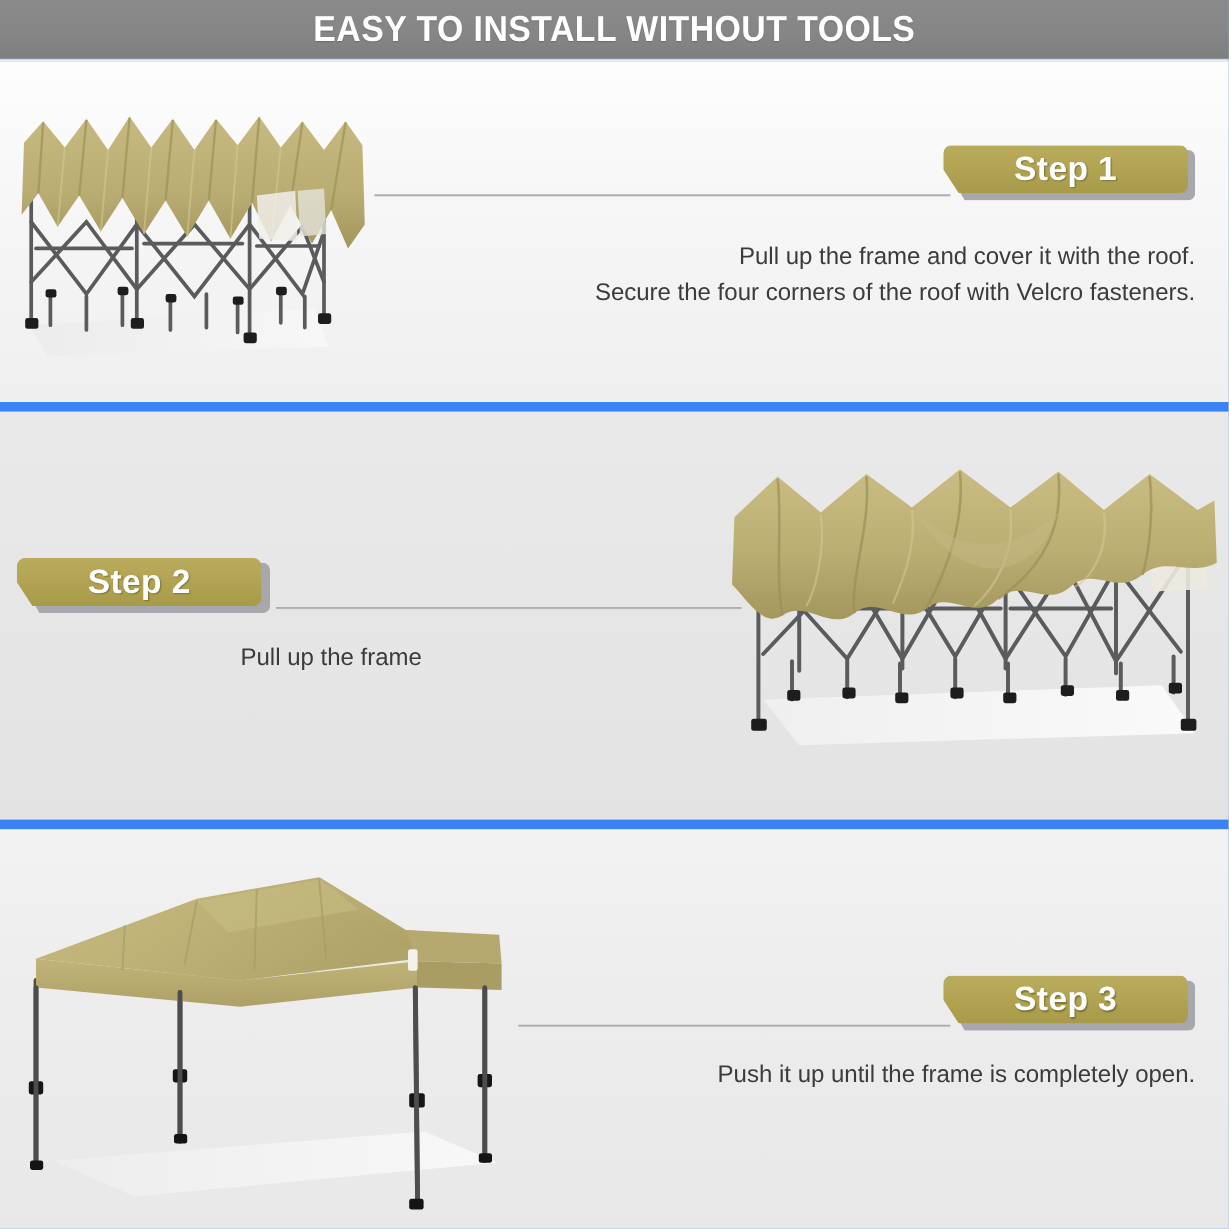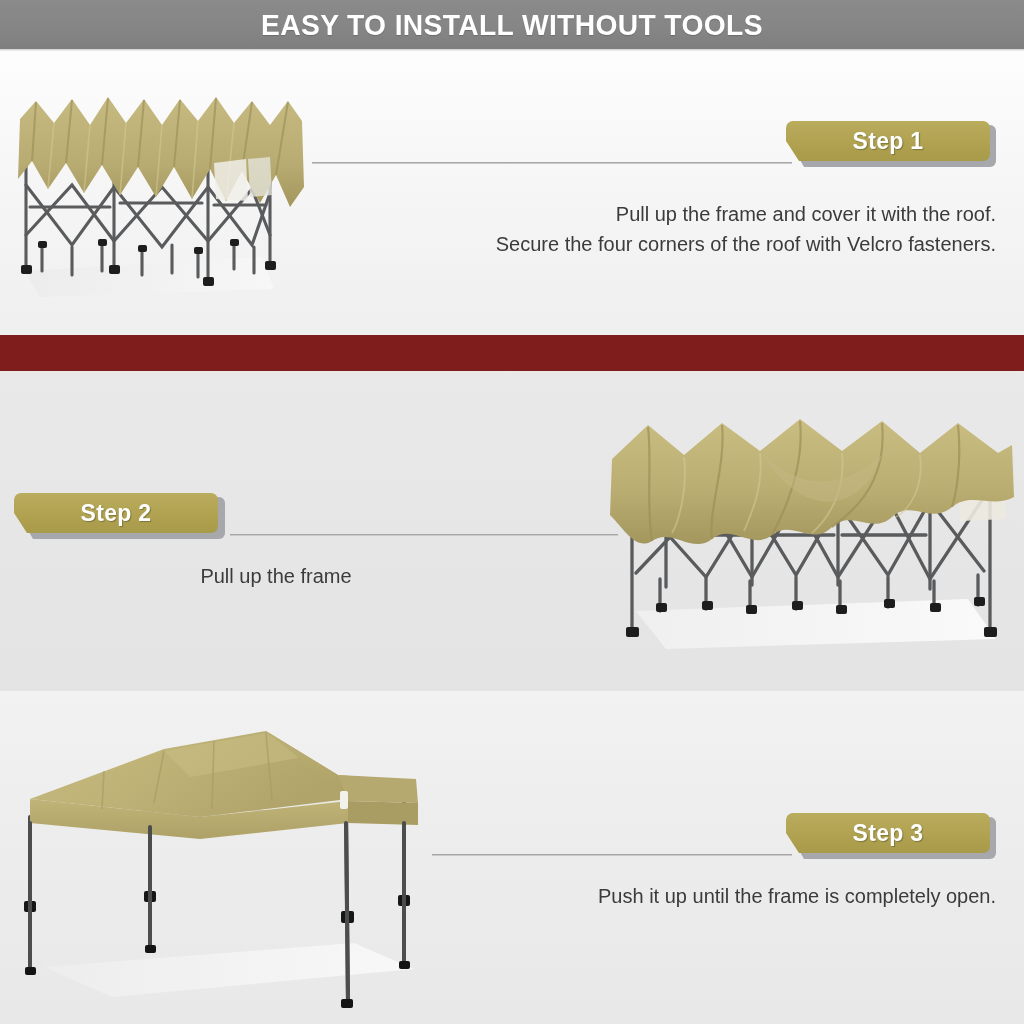--- a/index.html
+++ b/index.html
@@ -11,21 +11,21 @@
     width: 1024px;
     height: 1024px;
     font-family: "Liberation Sans", sans-serif;
     overflow: hidden;
     position: relative;
   }
   .page {
     position: relative;
     width: 1024px;
     height: 1024px;
-    background: #7f1d1d;
+    background: #3b82f6;
   }
 
   
   .header-bar {
     position: absolute;
     left: 0;
     top: 0;
     width: 1024px;
     height: 49px;
     background: linear-gradient(180deg, #8a8a8a 0%, #868686 55%, #7e7e7e 100%);
@@ -60,21 +60,20 @@
   }
   #panel-1 {
     top: 51px;
     height: 284px;
     background: linear-gradient(180deg, #fdfdfd 0%, #f6f6f6 45%, #efefef 100%);
   }
   #panel-2 {
     top: 343px;
     height: 340px;
     background: linear-gradient(180deg, #e9e9e9 0%, #e6e6e6 50%, #e3e3e3 100%);
-    margin-top: 28px;
   }
   #panel-3 {
     top: 691px;
     height: 333px;
     background: linear-gradient(180deg, #f2f2f2 0%, #ededed 40%, #e8e8e8 100%);
   }
 
   
   .ribbon {
     position: absolute;
@@ -95,21 +94,21 @@
     width: 204px;
     height: 40px;
     background: linear-gradient(180deg, #b9ac5c 0%, #b2a453 45%, #a79a49 100%);
     border-radius: 7px;
     display: flex;
     align-items: center;
     justify-content: center;
   }
   .ribbon .label {
     color: #ffffff;
-    font-size: 23px;
+    font-size: 28px;
     font-weight: bold;
     letter-spacing: 0.3px;
     text-shadow: 1px 1px 1px rgba(90,85,40,0.55);
     white-space: nowrap;
   }
 
   
   .ribbon.right-anchor .shadow {
     left: 6px;
     top: 4px;

